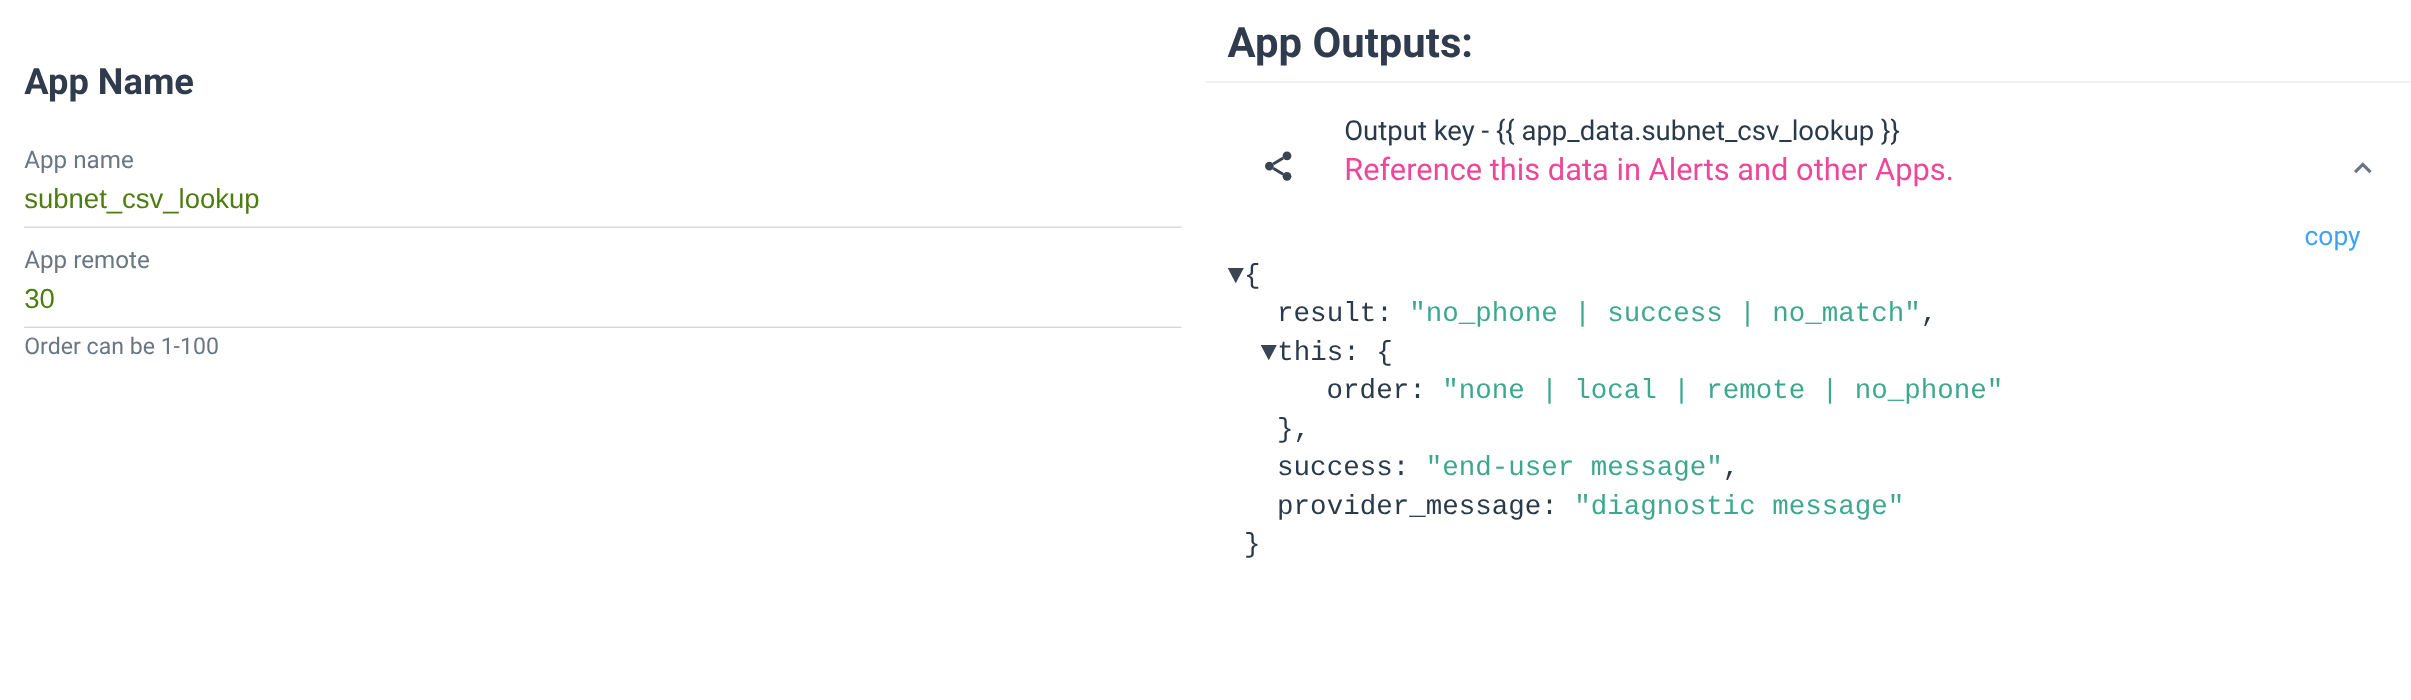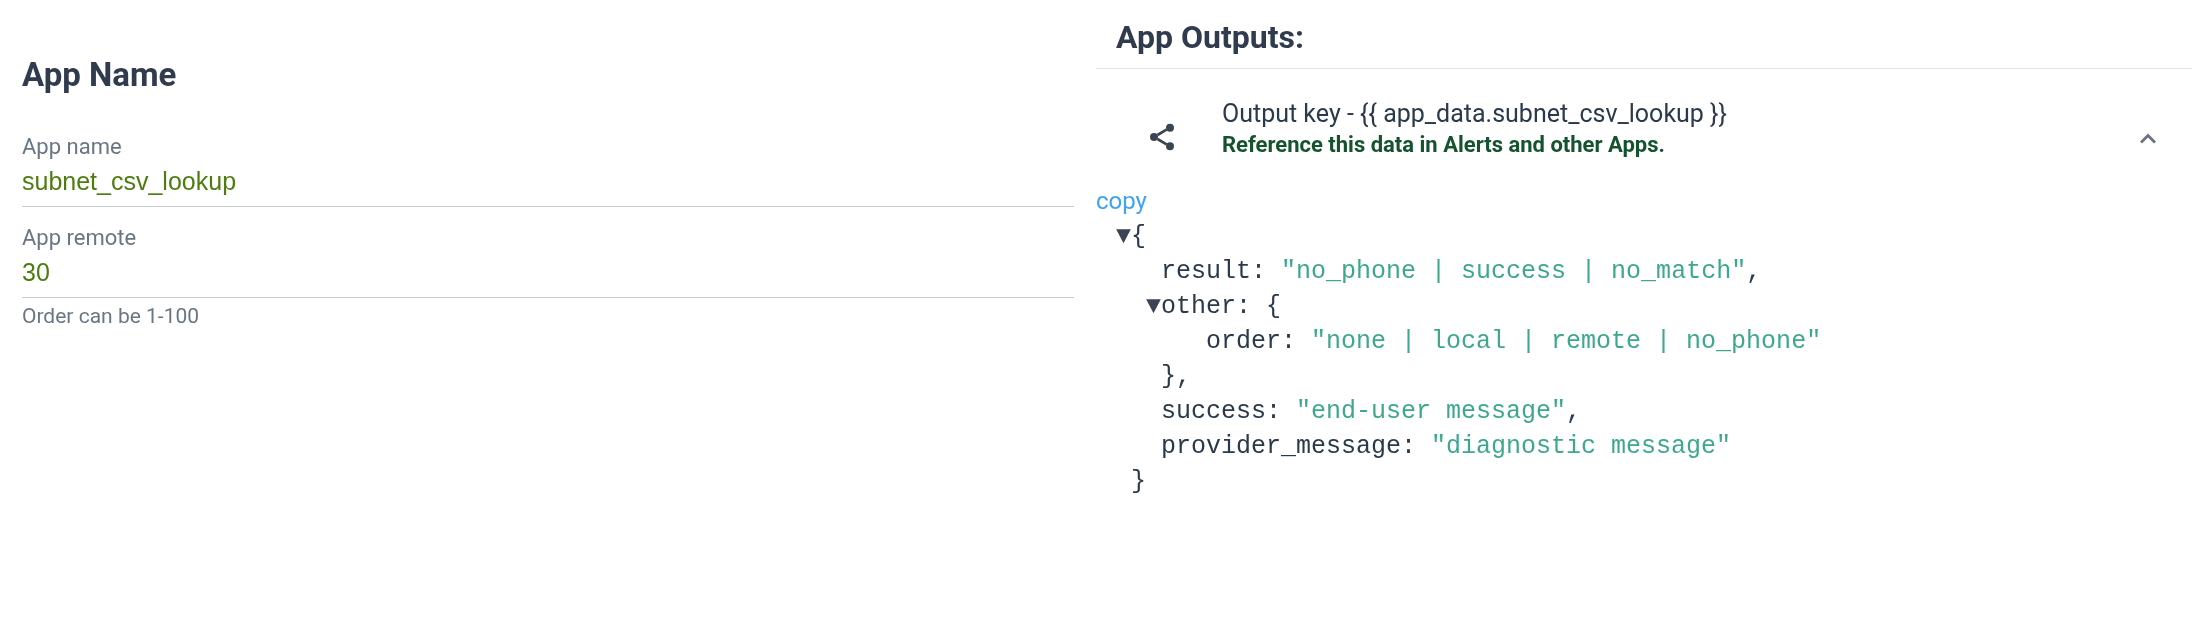--- a/index.html
+++ b/index.html
@@ -55,21 +55,21 @@
       outline: none;
       background: transparent;
     }
     .field-hint {
       font-size: 21px;
       color: #6a7683;
       margin-top: 6px;
     }
     
     .outputs-title {
-      font-size: 32px;
+      font-size: 38px;
       font-weight: 700;
       color: #303c4d;
       padding: 0 20px 12px 20px;
       border-bottom: 1px solid #e2e5e8;
     }
     .output-header {
       display: flex;
       align-items: flex-end;
       padding: 30px 30px 0 50px;
     }
@@ -85,38 +85,38 @@
     }
     .output-header-text {
       flex: 1;
     }
     .output-key-title {
       font-size: 25px;
       color: #2b3a4a;
       margin-bottom: 4px;
     }
     .output-key-sub {
-      font-size: 22px;
-      color: #14532d;
-      font-weight: bold;
+      font-size: 28px;
+      color: #ec4899;
     }
     .chevron {
       flex: 0 0 auto;
       margin-top: 10px;
       margin-left: 20px;
       cursor: pointer;
     }
     .chevron-svg {
       width: 28px;
       height: 28px;
       stroke: #6a7683;
       stroke-width: 2.5;
       fill: none;
     }
     .copy-row {
+      text-align: right;
       padding: 30px 46px 4px 0;
     }
     .copy-link {
       color: #3fa2f7;
       font-size: 24px;
       cursor: pointer;
       text-decoration: none;
     }
     .json-block {
       font-family: "SFMono-Regular", Consolas, "Liberation Mono", Menlo, monospace;
@@ -178,20 +178,20 @@
         </svg>
       </div>
     </div>
 
     <div class="copy-row">
       <a class="copy-link">copy</a>
     </div>
 
     <div class="json-block"><span class="tri">▼</span>{
    <span class="key">result:</span> <span class="str">"no_phone | success | no_match"</span>,
-  <span class="tri">▼</span><span class="key">other:</span> {
+  <span class="tri">▼</span><span class="key">this:</span> {
       <span class="key">order:</span> <span class="str">"none | local | remote | no_phone"</span>
    },
    <span class="key">success:</span> <span class="str">"end-user message"</span>,
    <span class="key">provider_message:</span> <span class="str">"diagnostic message"</span>
  }</div>
   </div>
 </div>
 
 </body></html>

